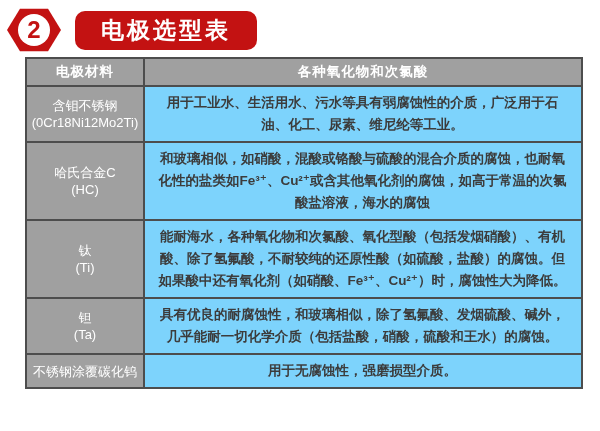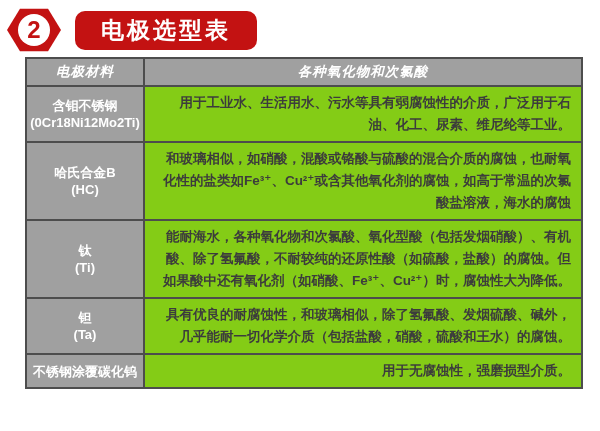--- a/index.html
+++ b/index.html
@@ -41,30 +41,30 @@
     border-collapse:collapse;table-layout:fixed;
   }
   table.sel th,table.sel td{
     border:2px solid var(--border);
     vertical-align:middle;
   }
   col.c-mat{width:118px;}
   th.hdr{
     background:var(--cellgray);color:#ffffff;
     font-size:13.5px;font-weight:bold;text-align:center;
-    height:28px;letter-spacing:1px;font-style:italic;
+    height:28px;letter-spacing:1px;
   }
   td.mat{
     background:var(--cellgray);color:#ffffff;
-    font-size:13px;font-weight:bold;text-align:center;
+    font-size:13px;font-weight:normal;text-align:center;
     line-height:17px;padding:4px 2px;
   }
   td.desc{
-    background:#84cc16;color:var(--text);
-    font-size:13.5px;font-weight:bold;text-align:right;
+    background:#7dd3fc;color:var(--text);
+    font-size:13.5px;font-weight:bold;text-align:center;
     line-height:22px;padding:5px 10px 5px 9px;
   }
 </style>
 </head>
 <body>
 
 <div class="page">
 
   <div class="header">
     <div class="hex-badge">
@@ -89,21 +89,21 @@
     <tbody>
         <tr>
       <td class="mat">
         <div>含钼不锈钢</div>
         <div>(0Cr18Ni12Mo2Ti)</div>
       </td>
       <td class="desc">用于工业水、生活用水、污水等具有弱腐蚀性的介质，广泛用于石油、化工、尿素、维尼纶等工业。</td>
     </tr>
         <tr>
       <td class="mat">
-        <div>哈氏合金B</div>
+        <div>哈氏合金C</div>
         <div>(HC)</div>
       </td>
       <td class="desc">和玻璃相似，如硝酸，混酸或铬酸与硫酸的混合介质的腐蚀，也耐氧化性的盐类如Fe³⁺、Cu²⁺或含其他氧化剂的腐蚀，如高于常温的次氯酸盐溶液，海水的腐蚀</td>
     </tr>
         <tr>
       <td class="mat">
         <div>钛</div>
         <div>(Ti)</div>
       </td>
       <td class="desc">能耐海水，各种氧化物和次氯酸、氧化型酸（包括发烟硝酸）、有机酸、除了氢氟酸，不耐较纯的还原性酸（如硫酸，盐酸）的腐蚀。但如果酸中还有氧化剂（如硝酸、Fe³⁺、Cu²⁺）时，腐蚀性大为降低。</td>

